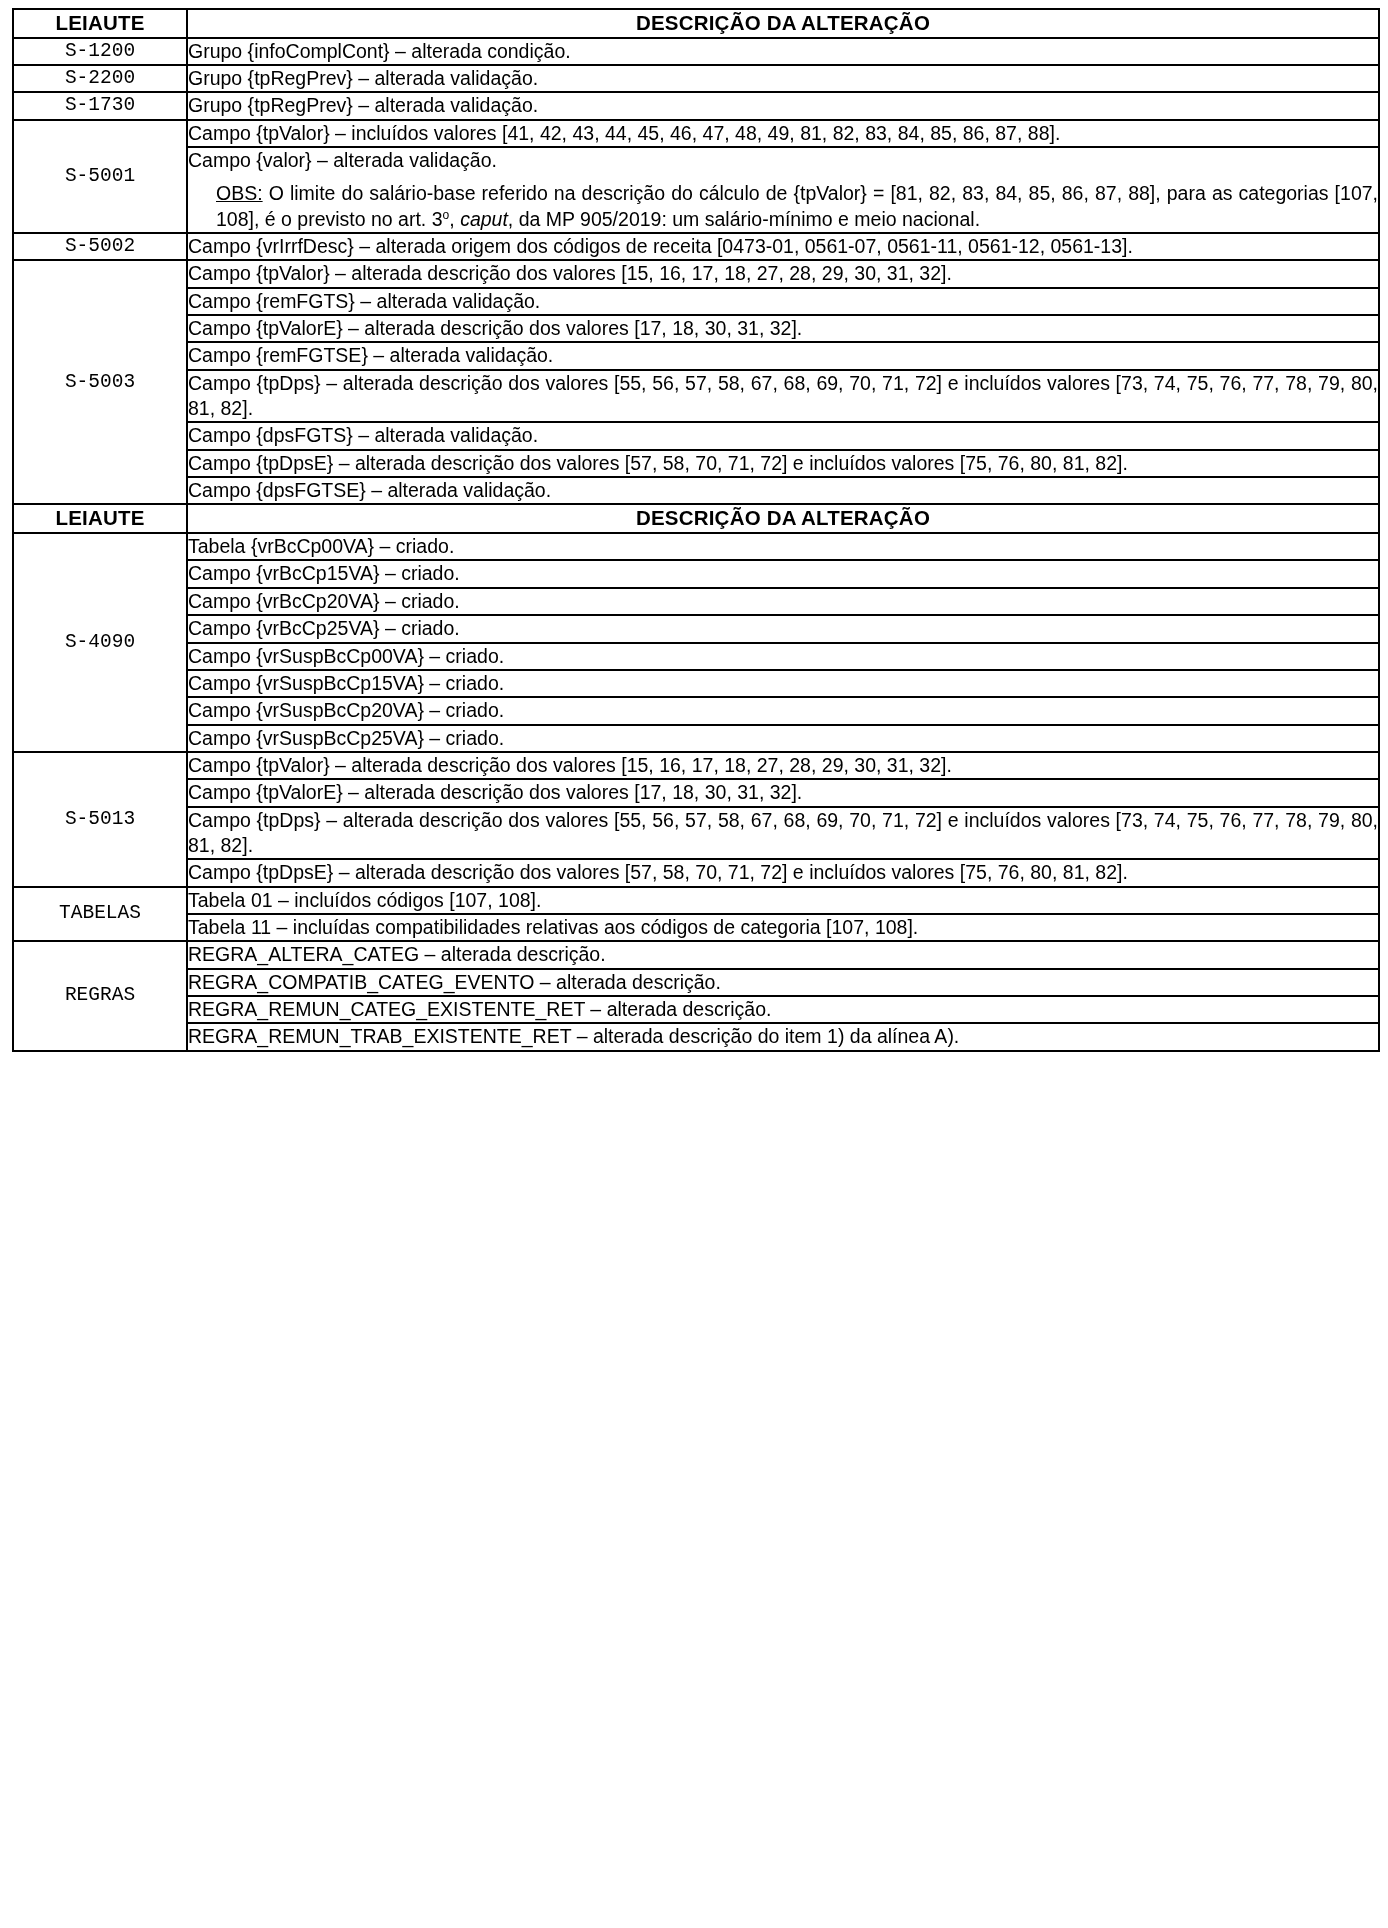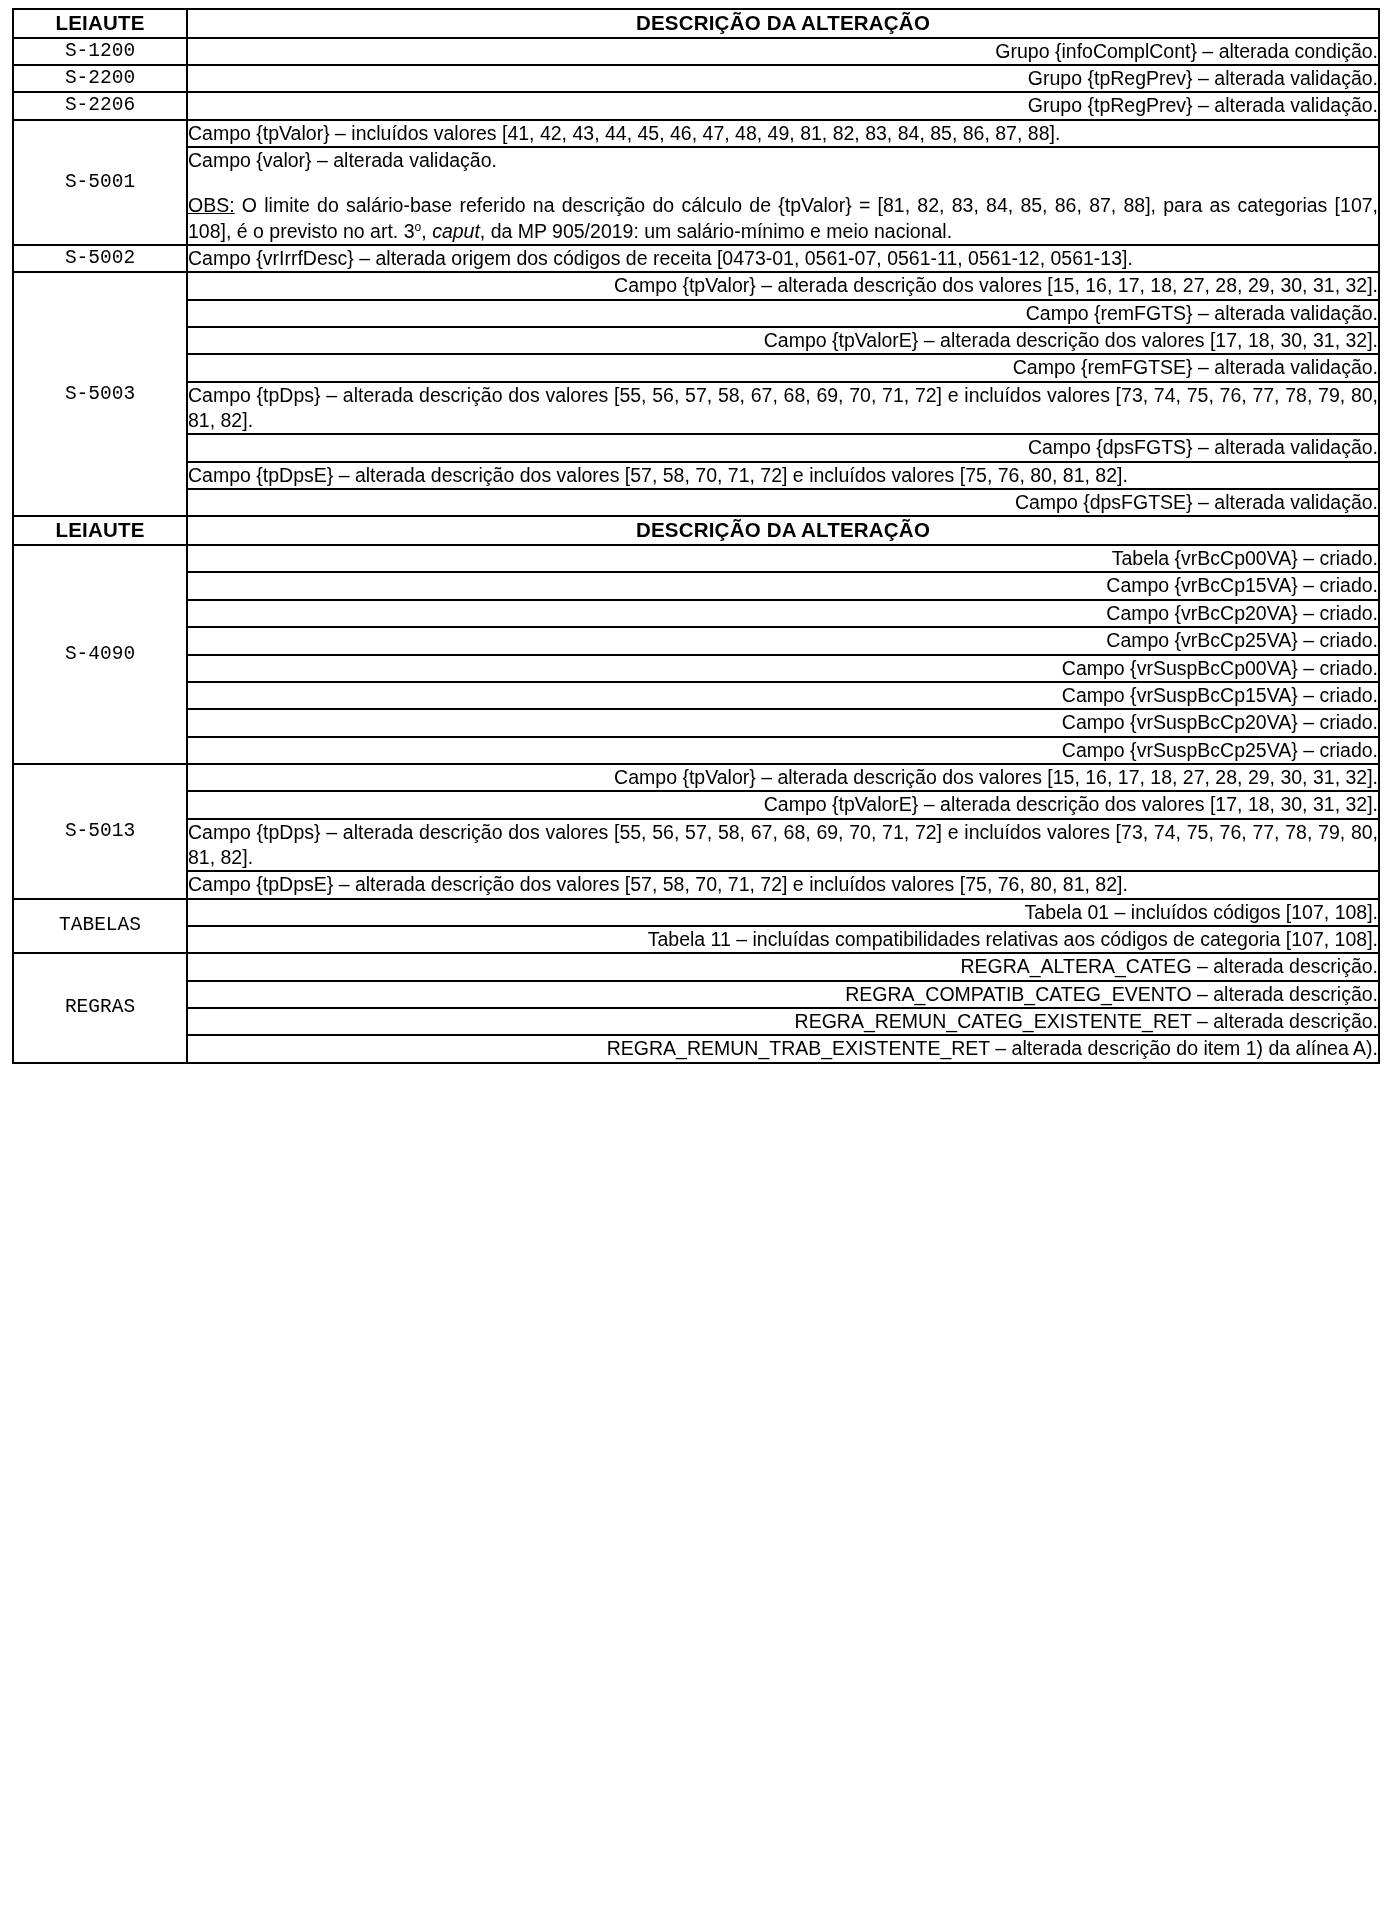--- a/index.html
+++ b/index.html
@@ -61,31 +61,32 @@
     padding: 7px 9px 8px 10px;
   }
   .desc.just {
     text-align: justify;
     text-justify: inter-word;
   }
   .desc p {
     margin: 0;
   }
   .desc p + p {
-    margin-top: 20px;
+    margin-top: 8px;
+    padding-left: 28px;
   }
   .u { text-decoration: underline; }
   .it { font-style: italic; }
   sup {
     font-size: 0.62em;
     vertical-align: super;
     line-height: 0;
   }
   
-  .oneline { padding-top: 9px; padding-bottom: 10px; text-align: right; }
+  .oneline { padding-top: 9px; padding-bottom: 10px; }
 </style>
 </head>
 <body>
 
 <div class="page">
   <table class="changes">
     <colgroup>
       <col class="c-leiaute">
       <col class="c-desc">
     </colgroup>
@@ -100,21 +101,21 @@
         <td class="lei">S-1200</td>
         <td class="desc oneline">Grupo {infoComplCont} – alterada condição.</td>
       </tr>
 
       <tr>
         <td class="lei">S-2200</td>
         <td class="desc oneline">Grupo {tpRegPrev} – alterada validação.</td>
       </tr>
 
       <tr>
-        <td class="lei">S-2206</td>
+        <td class="lei">S-1730</td>
         <td class="desc oneline">Grupo {tpRegPrev} – alterada validação.</td>
       </tr>
 
       <tr>
         <td class="lei" rowspan="2">S-5001</td>
         <td class="desc">Campo {tpValor} – incluídos valores [41, 42, 43, 44, 45, 46, 47, 48, 49, 81, 82, 83, 84, 85, 86, 87, 88].</td>
       </tr>
       <tr>
         <td class="desc just">
           <p>Campo {valor} – alterada validação.</p>

